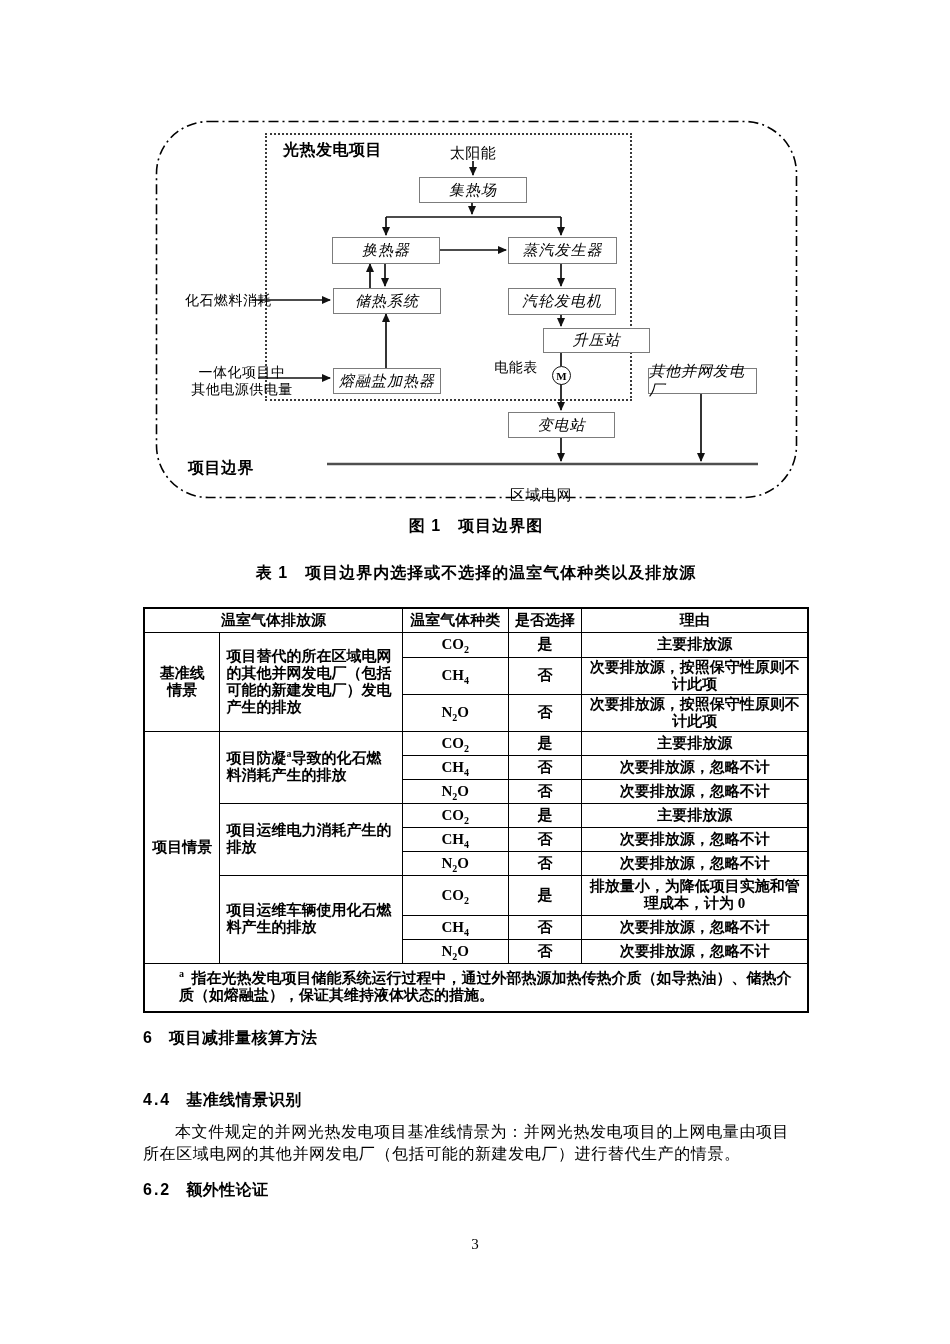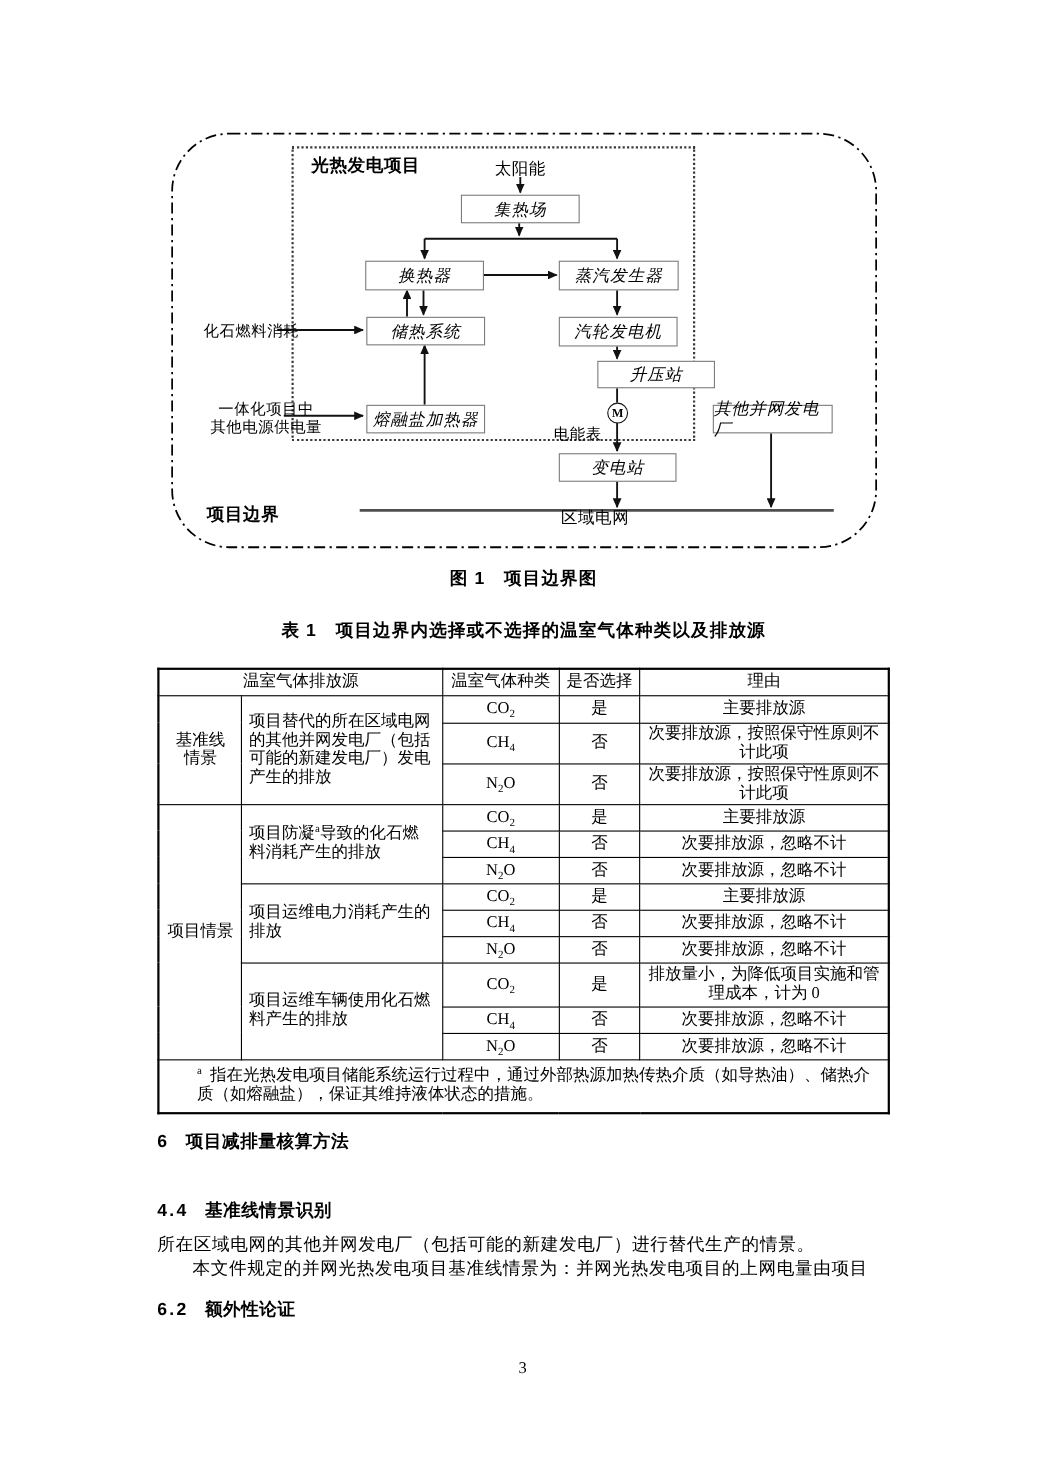--- a/index.html
+++ b/index.html
@@ -20,21 +20,21 @@
         font-size:11px;font-weight:bold;background:#fff;}
   .centered{text-align:center;}
   
   .caption{position:absolute;left:143px;width:666px;text-align:center;font-weight:bold;
            font-size:16px;font-family:"Liberation Sans","DejaVu Sans",sans-serif;letter-spacing:1px;}
   
   .ghg-table{position:absolute;left:143px;top:607px;width:666px;border-collapse:collapse;
              font-size:15px;line-height:17px;}
   .ghg-table{border:2px solid #000;}
   .ghg-table th,.ghg-table td{border:1px solid #000;padding:1px 4px;text-align:center;
-             vertical-align:middle;font-weight:normal;margin-left:16px;}
+             vertical-align:middle;font-weight:bold;margin-left:16px;}
   .ghg-table td.src{text-align:left;padding:2px 6px;}
   .ghg-table td.scn{padding:2px 2px;white-space:nowrap;}
   .h-hdr{height:24px;} .h-s{height:24px;} .h-m{height:35px;} .h-t{height:40px;} .h-co{height:25px;}
   .ghg-table sub{font-size:10px;line-height:0;}
   .ghg-table sup,.fnote sup{font-size:10px;line-height:0;}
   .fnote td{text-align:left;padding:4px 8px 5px 34px;height:38px;vertical-align:middle;}
   
   .sec-h{position:absolute;left:143px;font-family:"Liberation Sans","DejaVu Sans",sans-serif;
          font-weight:bold;font-size:16px;letter-spacing:.5px;}
   .sec-h .num{display:inline-block;margin-right:15px;letter-spacing:2px;}
@@ -98,30 +98,30 @@
     <div class="dbox" style="left:264px;top:57px;width:106px;height:24px;">集热场</div>
     <div class="dbox" style="left:177px;top:117px;width:106px;height:25px;">换热器</div>
     <div class="dbox" style="left:353px;top:117px;width:107px;height:25px;">蒸汽发生器</div>
     <div class="dbox" style="left:178px;top:168px;width:106px;height:24px;">储热系统</div>
     <div class="dbox" style="left:353px;top:168px;width:106px;height:25px;">汽轮发电机</div>
     <div class="dbox" style="left:352px;top:208px;width:105px;height:23px;margin-left:36px;">升压站</div>
     <div class="dbox" style="left:178px;top:248px;width:106px;height:24px;">熔融盐加热器</div>
     <div class="dbox" style="left:493px;top:248px;width:107px;height:24px;">其他并网发电厂</div>
     <div class="dbox" style="left:353px;top:292px;width:105px;height:24px;">变电站</div>
 
-    <div class="dlabel" style="left:330px;top:266px;width:62px;text-align:right;">电能表</div>
+    <div class="dlabel" style="left:330px;top:239px;width:62px;text-align:center;">电能表</div>
     <div class="meter-circle">M</div>
 
     <div class="dlabel" style="left:13px;top:172px;margin-left:17px;">化石燃料消耗</div>
     <div class="dlabel centered" style="left:6px;top:244px;width:102px;line-height:17px;white-space:normal;margin-left:30px;">
       <span style="display:block;">一体化项目中</span>
       <span style="display:block;">其他电源供电量</span>
     </div>
     <div class="dlabel bold" style="left:33px;top:338px;">项目边界</div>
-    <div class="dlabel centered" style="left:350px;top:341px;width:72px;font-size:15px;">区域电网</div>
+    <div class="dlabel centered" style="left:350px;top:366px;width:72px;font-size:15px;">区域电网</div>
   </div>
 
   <div class="caption" style="top:516px;">图 1　项目边界图</div>
   <div class="caption" style="top:563px;">表 1　项目边界内选择或不选择的温室气体种类以及排放源</div>
 
   <table class="ghg-table">
     <colgroup>
       <col style="width:76px;">
         <col style="width:183px;">
         <col style="width:106px;">
@@ -216,21 +216,21 @@
   </tbody>
     </table>
 
   <div class="sec-h" style="top:1028px;">
     <span class="num">6</span><span>项目减排量核算方法</span>
   </div>
   <div class="sec-h" style="top:1090px;">
     <span class="num">4.4</span><span>基准线情景识别</span>
   </div>
   <div class="para" style="top:1121px;">
+    <span class="ln first">本文件规定的并网光热发电项目基准线情景为：并网光热发电项目的上网电量由项目</span>
     <span class="ln">所在区域电网的其他并网发电厂（包括可能的新建发电厂）进行替代生产的情景。</span>
-    <span class="ln first">本文件规定的并网光热发电项目基准线情景为：并网光热发电项目的上网电量由项目</span>
   </div>
   <div class="sec-h" style="top:1180px;">
     <span class="num">6.2</span><span>额外性论证</span>
   </div>
 
   <div class="pageno">3</div>
 </div>
 
 </body></html>

